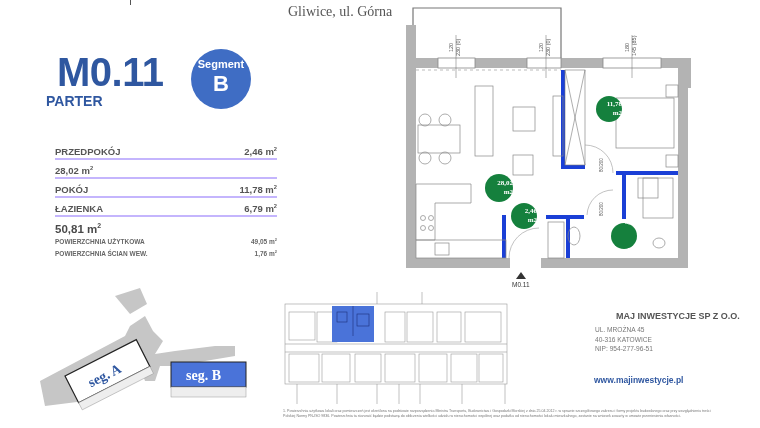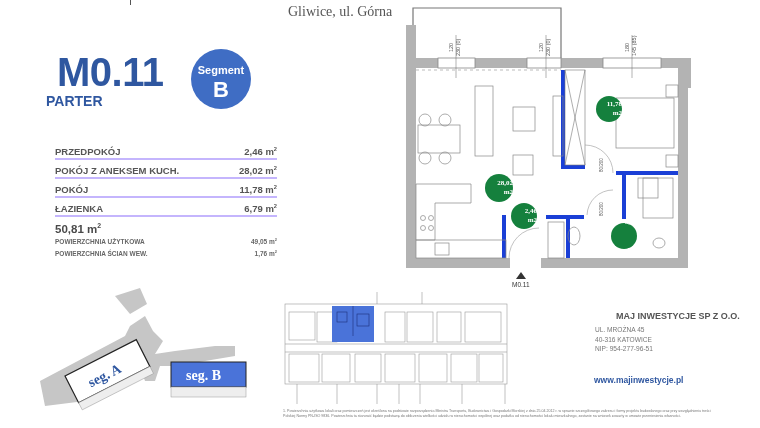--- a/index.html
+++ b/index.html
@@ -2,21 +2,21 @@
 <html><head>
 <meta charset="utf-8">
 <style>
   html, body { margin:0; padding:0; background:#ffffff; }
   body { width:760px; height:428px; position:relative; overflow:hidden; font-family:"Liberation Sans", sans-serif; color:#444; }
   .abs { position:absolute; }
 
   .unit-code { left:57px; top:52px; font-size:40px; font-weight:bold; color:#2f57a0; letter-spacing:-0.5px; line-height:1; }
   .floor { left:46px; top:94px; font-size:14px; font-weight:bold; color:#2f57a0; line-height:1; }
   .seg-badge { left:191px; top:49px; width:60px; height:60px; border-radius:50%; background:#3f6dc4; color:#fff; text-align:center; }
-  .seg-badge .lbl { display:block; font-size:11px; font-weight:bold; margin-top:16px; line-height:1; }
+  .seg-badge .lbl { display:block; font-size:11px; font-weight:bold; margin-top:10px; line-height:1; }
   .seg-badge .val { display:block; font-size:22px; font-weight:bold; line-height:1; margin-top:3px; }
 
   .rooms { left:55px; top:141px; width:222px; }
   .row { display:flex; justify-content:space-between; align-items:baseline; border-bottom:2px solid #c4b5fd; font-weight:bold; color:#555; }
   .row.std { font-size:9.5px; height:17px; line-height:17px; }
   .row.total { font-size:11.5px; height:17px; line-height:17px; color:#4a4a4a; border-bottom:none; }
   .row.small { font-size:6.5px; height:12px; line-height:12px; border-bottom:none; font-weight:bold; color:#666; }
   .row sup { font-size:0.6em; }
 
   .city { left:288px; top:4px; font-family:"Liberation Serif", serif; font-size:14px; color:#555; }
@@ -47,21 +47,20 @@
   <span class="lbl">Segment</span>
   <span class="val">B</span>
 </div>
 
 <div class="abs rooms">
   <div class="row std">
     <span>PRZEDPOKÓJ</span>
     <span><span>2,46 m</span><sup>2</sup></span>
   </div>
   <div class="row std">
-    <span>POKÓJ Z ANEKSEM KUCH.</span>
     <span><span>28,02 m</span><sup>2</sup></span>
   </div>
   <div class="row std">
     <span>POKÓJ</span>
     <span><span>11,78 m</span><sup>2</sup></span>
   </div>
   <div class="row std">
     <span>ŁAZIENKA</span>
     <span><span>6,79 m</span><sup>2</sup></span>
   </div>

